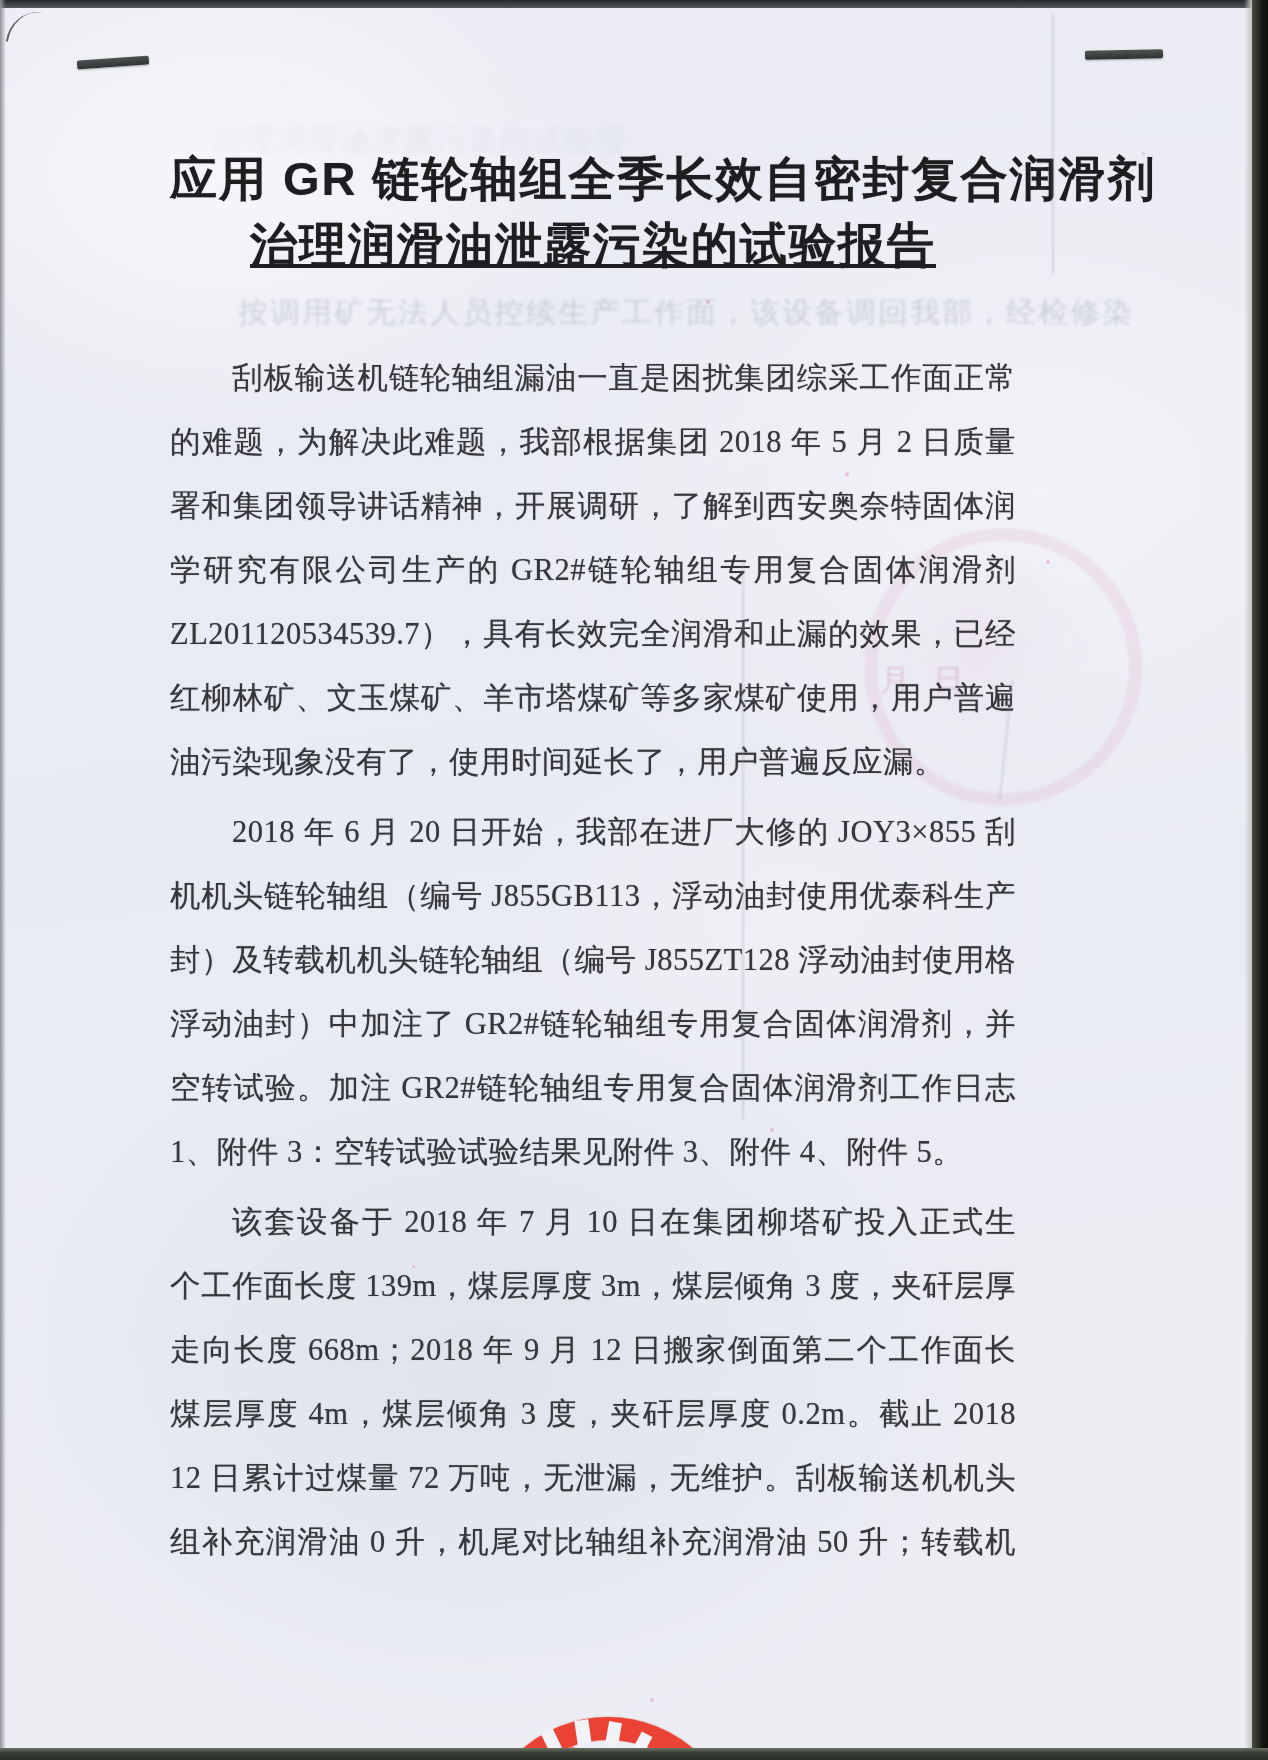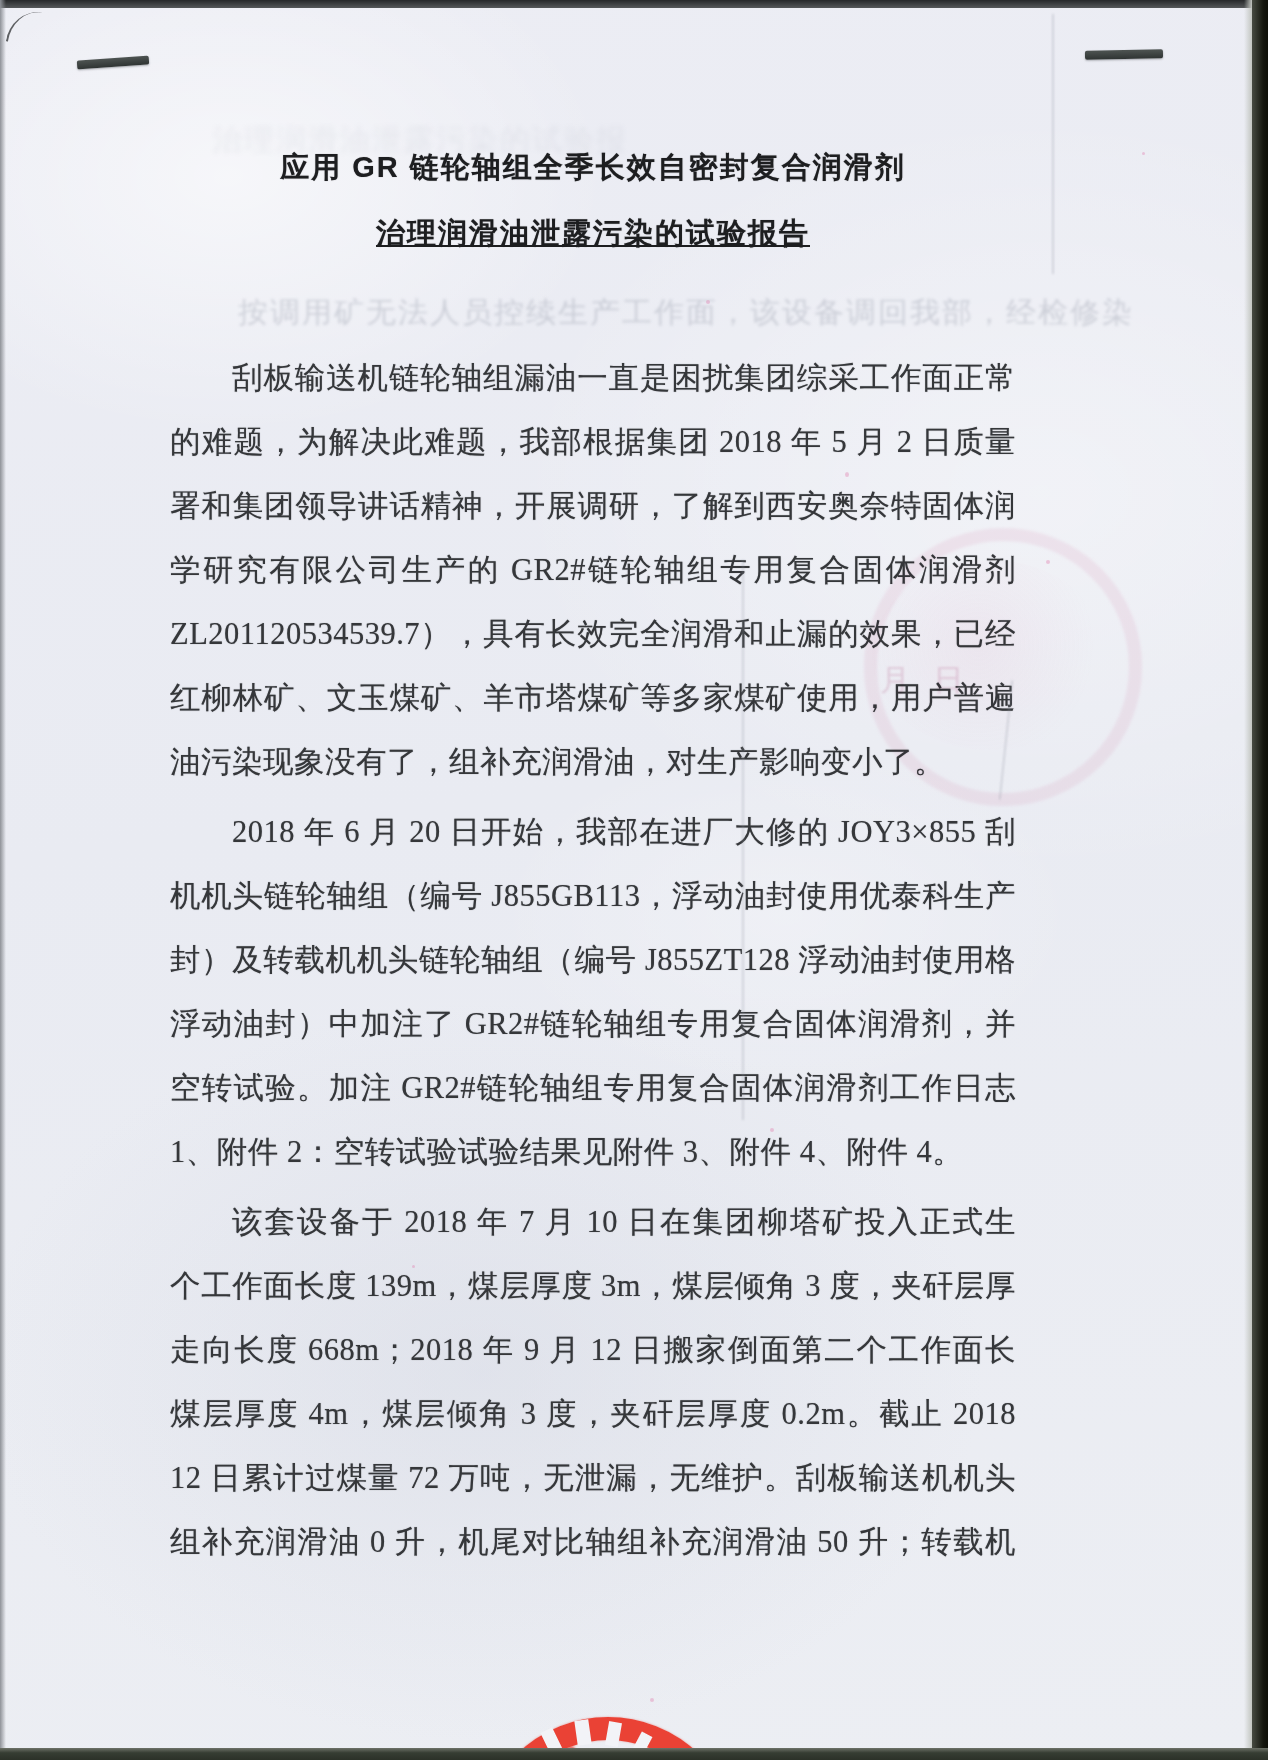--- a/index.html
+++ b/index.html
@@ -37,21 +37,21 @@
   .ghost{
     position:absolute;color:#8d93a2;filter:blur(1.6px);
     font-size:30px;letter-spacing:2px;white-space:nowrap;
   }
   .ghost.gh-top{left:212px;top:120px;width:800px;opacity:.12;filter:blur(2.6px);}
   .ghost.gh-mid{left:238px;top:292px;width:780px;opacity:.34;transform:scaleY(.96);}
   
   .title{
     position:absolute;left:170px;width:846px;text-align:center;
     font-family:"Liberation Sans","DejaVu Sans",sans-serif;
-    font-weight:700;color:#1d1e20;font-size:29px;letter-spacing:2px;
+    font-weight:700;color:#1d1e20;font-size:47px;letter-spacing:2px;
     text-shadow:0 0 1px rgba(30,30,34,.45);white-space:nowrap;
   }
   .t1{top:148px;} .t2{top:214px;text-decoration:underline;}
   .para{position:absolute;left:170px;width:846px;color:#35373a;}
   .p1{top:346px;} .p2{top:800px;} .p3{top:1190px;}
   .line{
     height:64px;line-height:64px;font-size:30.5px;letter-spacing:.5px;
     text-align:justify;text-align-last:justify;
     text-shadow:0 0 1px rgba(50,52,56,.5);
     white-space:normal;overflow:hidden;
@@ -103,30 +103,30 @@
   <div class="title t1">应用 GR 链轮轴组全季长效自密封复合润滑剂</div>
   <div class="title t2">治理润滑油泄露污染的试验报告</div>
 
   <div class="para p1">
     <div class="line first">刮板输送机链轮轴组漏油一直是困扰集团综采工作面正常生产</div>
     <div class="line">的难题，为解决此难题，我部根据集团 2018 年 5 月 2 日质量会议部</div>
     <div class="line">署和集团领导讲话精神，开展调研，了解到西安奥奈特固体润滑工程</div>
     <div class="line">学研究有限公司生产的 GR2#链轮轴组专用复合固体润滑剂（专利号：</div>
     <div class="line">ZL201120534539.7），具有长效完全润滑和止漏的效果，已经在神南</div>
     <div class="line">红柳林矿、文玉煤矿、羊市塔煤矿等多家煤矿使用，用户普遍反应漏</div>
-    <div class="line last">油污染现象没有了，组补充润滑油，对生产影响变小了。</div>
+    <div class="line last">油污染现象没有了，使用时间延长了，用户普遍反应漏。</div>
   </div>
 
   <div class="para p2">
     <div class="line first">2018 年 6 月 20 日开始，我部在进厂大修的 JOY3×855 刮板输送</div>
     <div class="line">机机头链轮轴组（编号 J855GB113，浮动油封使用优泰科生产浮动油</div>
     <div class="line">封）及转载机机头链轮轴组（编号 J855ZT128 浮动油封使用格茨生产</div>
     <div class="line">浮动油封）中加注了 GR2#链轮轴组专用复合固体润滑剂，并进行了</div>
     <div class="line">空转试验。加注 GR2#链轮轴组专用复合固体润滑剂工作日志见附件</div>
-    <div class="line last">1、附件 2：空转试验试验结果见附件 3、附件 4、附件 4。</div>
+    <div class="line last">1、附件 3：空转试验试验结果见附件 3、附件 4、附件 5。</div>
   </div>
 
   <div class="para p3">
     <div class="line first">该套设备于 2018 年 7 月 10 日在集团柳塔矿投入正式生产，第一</div>
     <div class="line">个工作面长度 139m，煤层厚度 3m，煤层倾角 3 度，夹矸层厚度 0.8m，</div>
     <div class="line">走向长度 668m；2018 年 9 月 12 日搬家倒面第二个工作面长度 221m，</div>
     <div class="line">煤层厚度 4m，煤层倾角 3 度，夹矸层厚度 0.2m。截止 2018 年 11 月</div>
     <div class="line">12 日累计过煤量 72 万吨，无泄漏，无维护。刮板输送机机头链轮轴</div>
     <div class="line last">组补充润滑油 0 升，机尾对比轴组补充润滑油 50 升；转载机机头链</div>
   </div>

